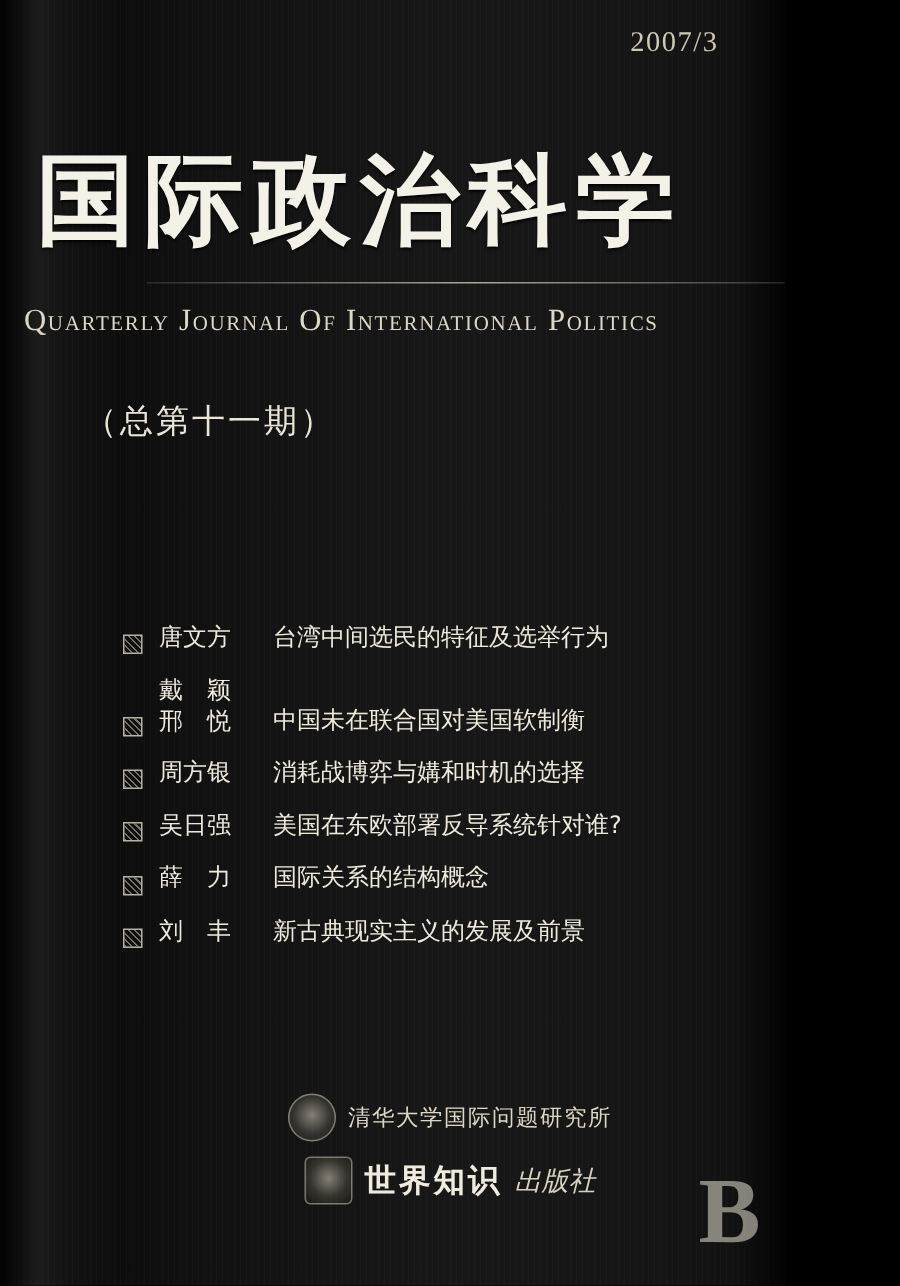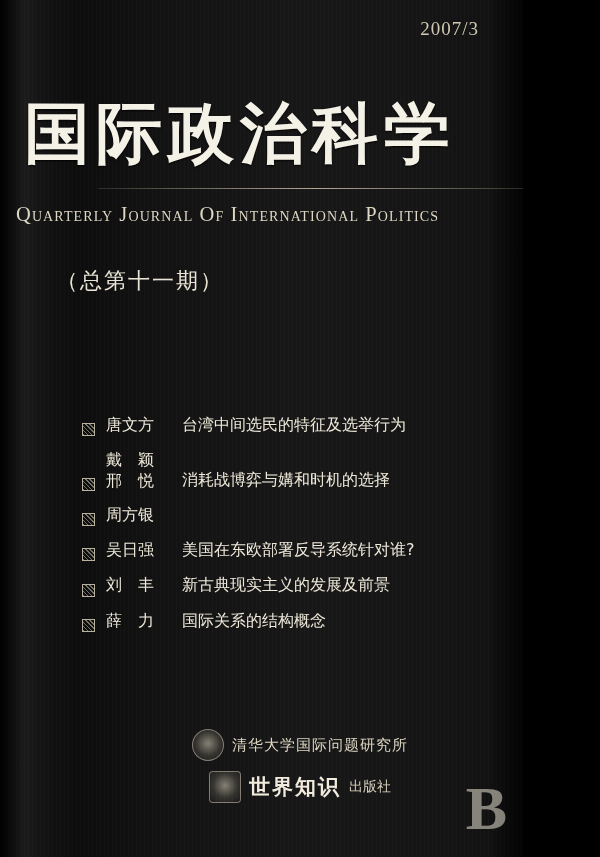--- a/index.html
+++ b/index.html
@@ -198,22 +198,23 @@
     color: #ded7c3;
   }
   .pubname.big {
     font-size: 21px;
     font-weight: bold;
     letter-spacing: 2px;
     color: #f0ebdd;
   }
   .pubsuffix {
     font-family: "DejaVu Sans", sans-serif;
-    font-size: 14px;
+    font-size: 18px;
     color: #d8d1be;
+    font-style: italic;
   }
 
   
   #bmark {
     position: absolute;
     right: 16px;
     bottom: 18px;
     font-family: "Liberation Serif", serif;
     font-size: 62px;
     font-weight: bold;
@@ -244,44 +245,45 @@
     <div class="entry">
       <span class="bullet"></span>
       <span class="author">唐文方</span>
       <span class="title">台湾中间选民的特征及选举行为</span>
     </div>
 
     <div class="entry">
       <span class="bullet"></span>
       <span class="author two-line">戴　颖
 邢　悦</span>
+      <span class="title">中国未在联合国对美国软制衡</span>
+    </div>
+
+    <div class="entry">
+      <span class="bullet"></span>
+      <span class="author">周方银</span>
       <span class="title">消耗战博弈与媾和时机的选择</span>
-    </div>
-
-    <div class="entry">
-      <span class="bullet"></span>
-      <span class="author">周方银</span>
     </div>
 
     <div class="entry">
       <span class="bullet"></span>
       <span class="author">吴日强</span>
       <span class="title">美国在东欧部署反导系统针对谁?</span>
     </div>
 
     <div class="entry">
       <span class="bullet"></span>
+      <span class="author">薛　力</span>
+      <span class="title">国际关系的结构概念</span>
+    </div>
+
+    <div class="entry">
+      <span class="bullet"></span>
       <span class="author">刘　丰</span>
       <span class="title">新古典现实主义的发展及前景</span>
-    </div>
-
-    <div class="entry">
-      <span class="bullet"></span>
-      <span class="author">薛　力</span>
-      <span class="title">国际关系的结构概念</span>
     </div>
 
   </div>
 
   <div id="footer">
     <div class="pubrow">
       <span class="seal"></span>
       <span class="pubname">清华大学国际问题研究所</span>
     </div>
     <div class="pubrow">

